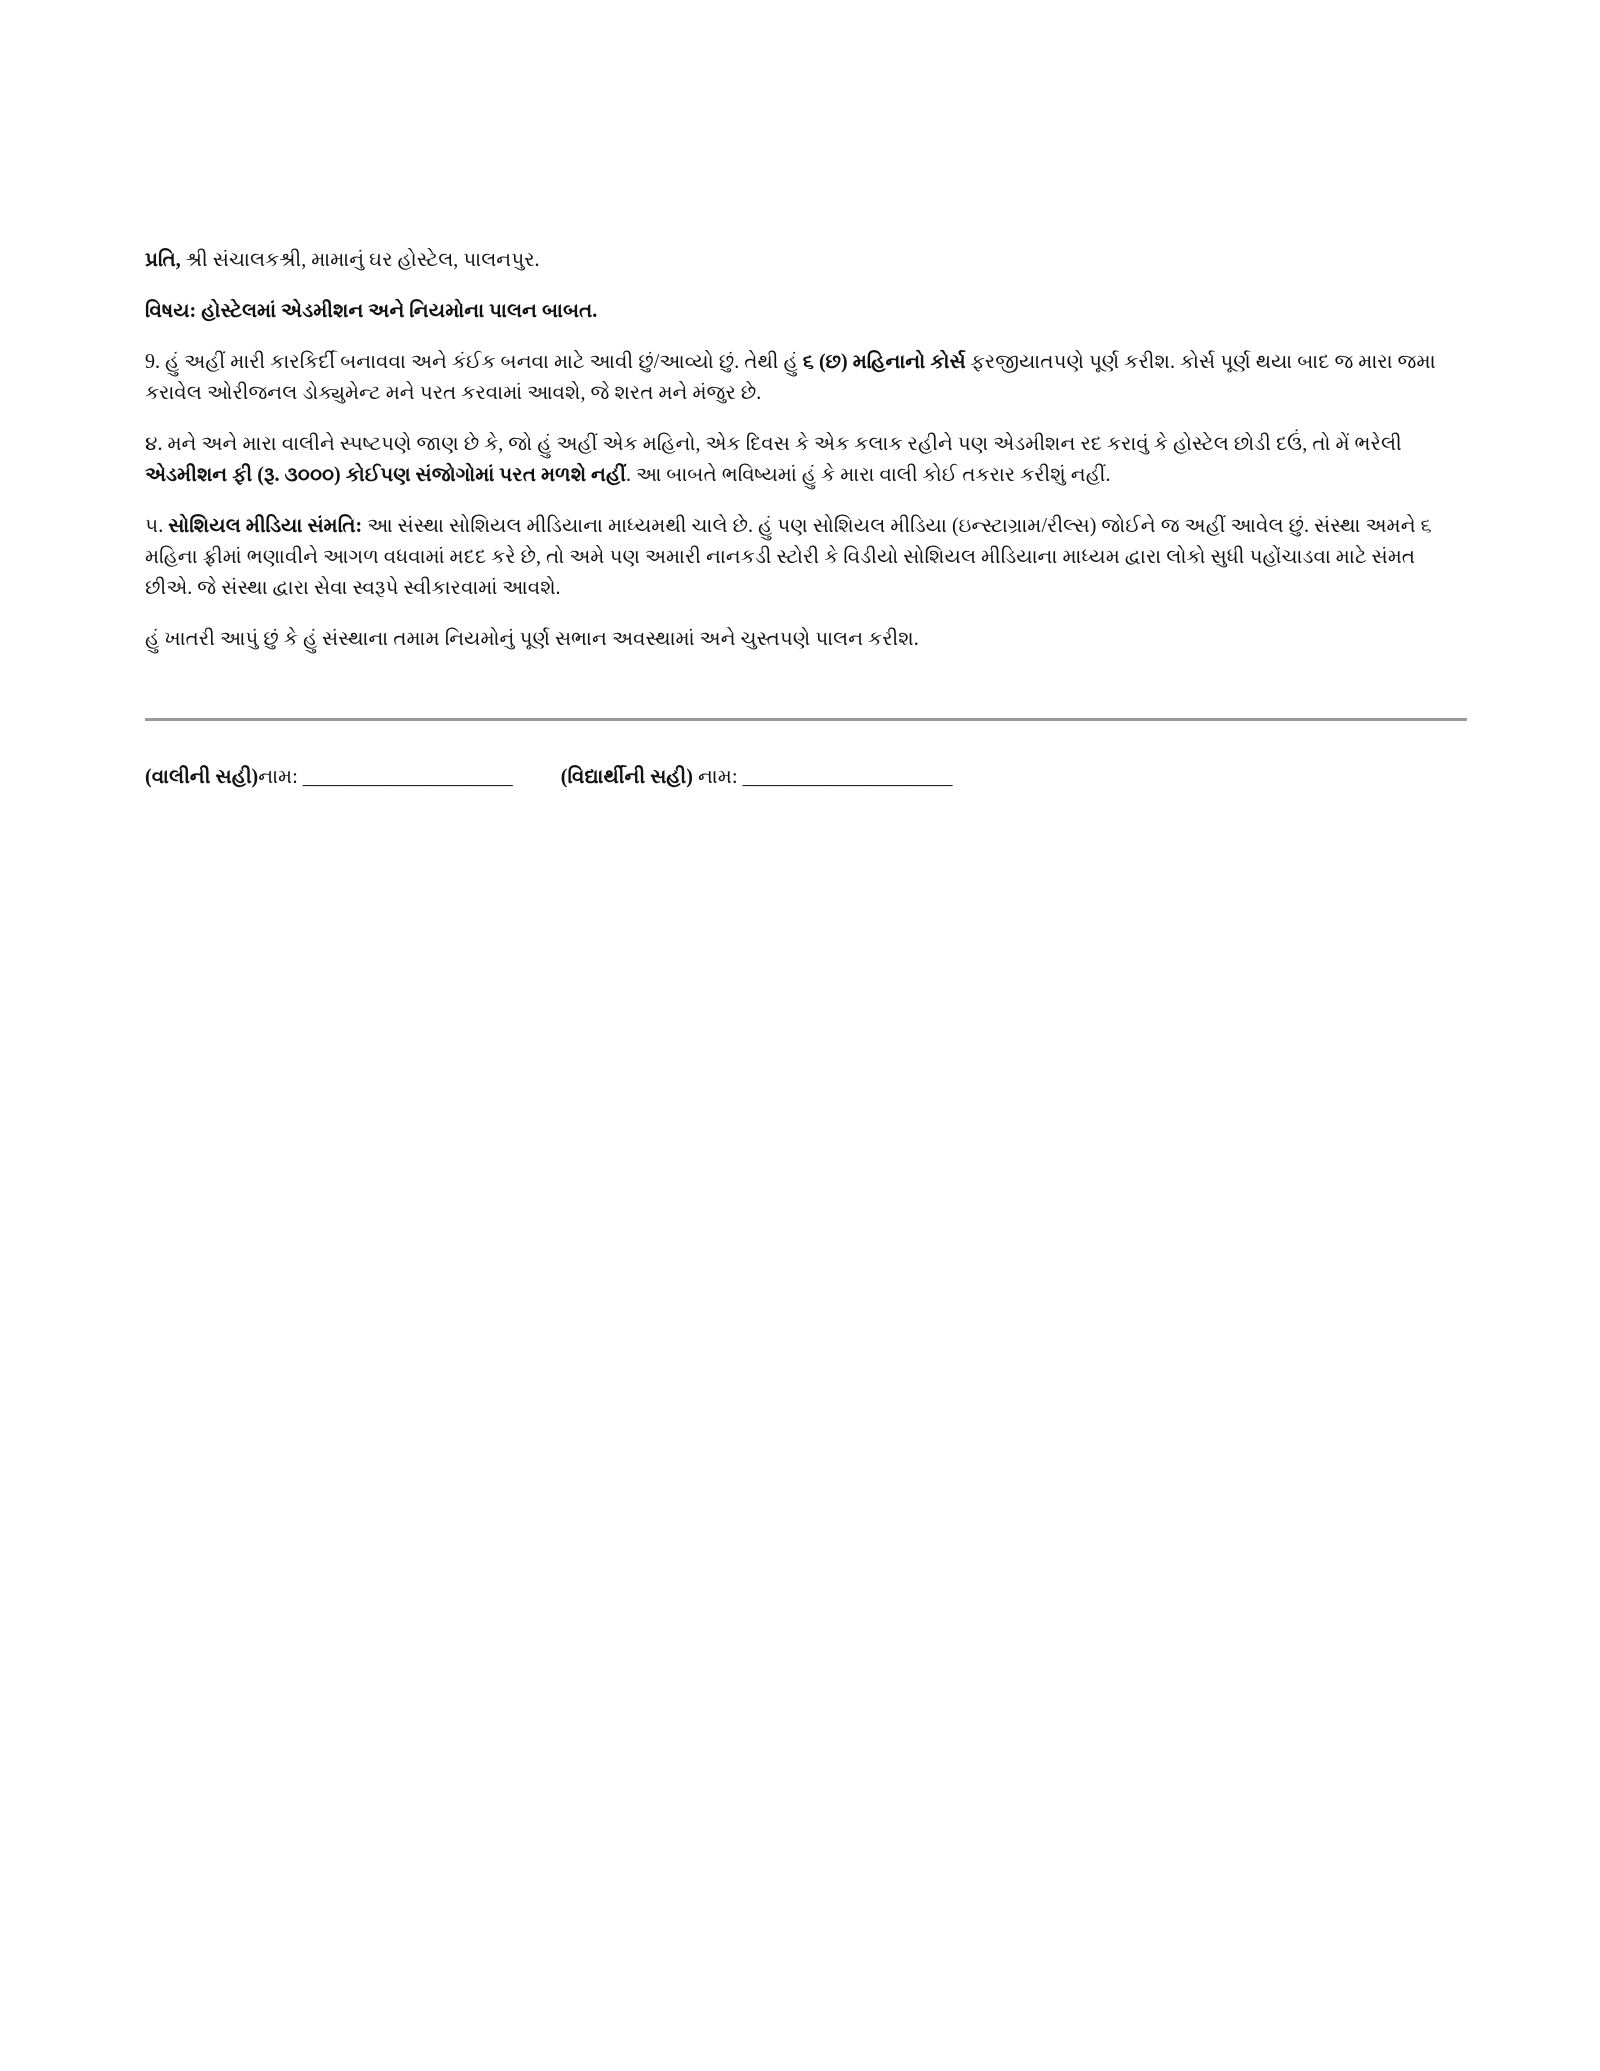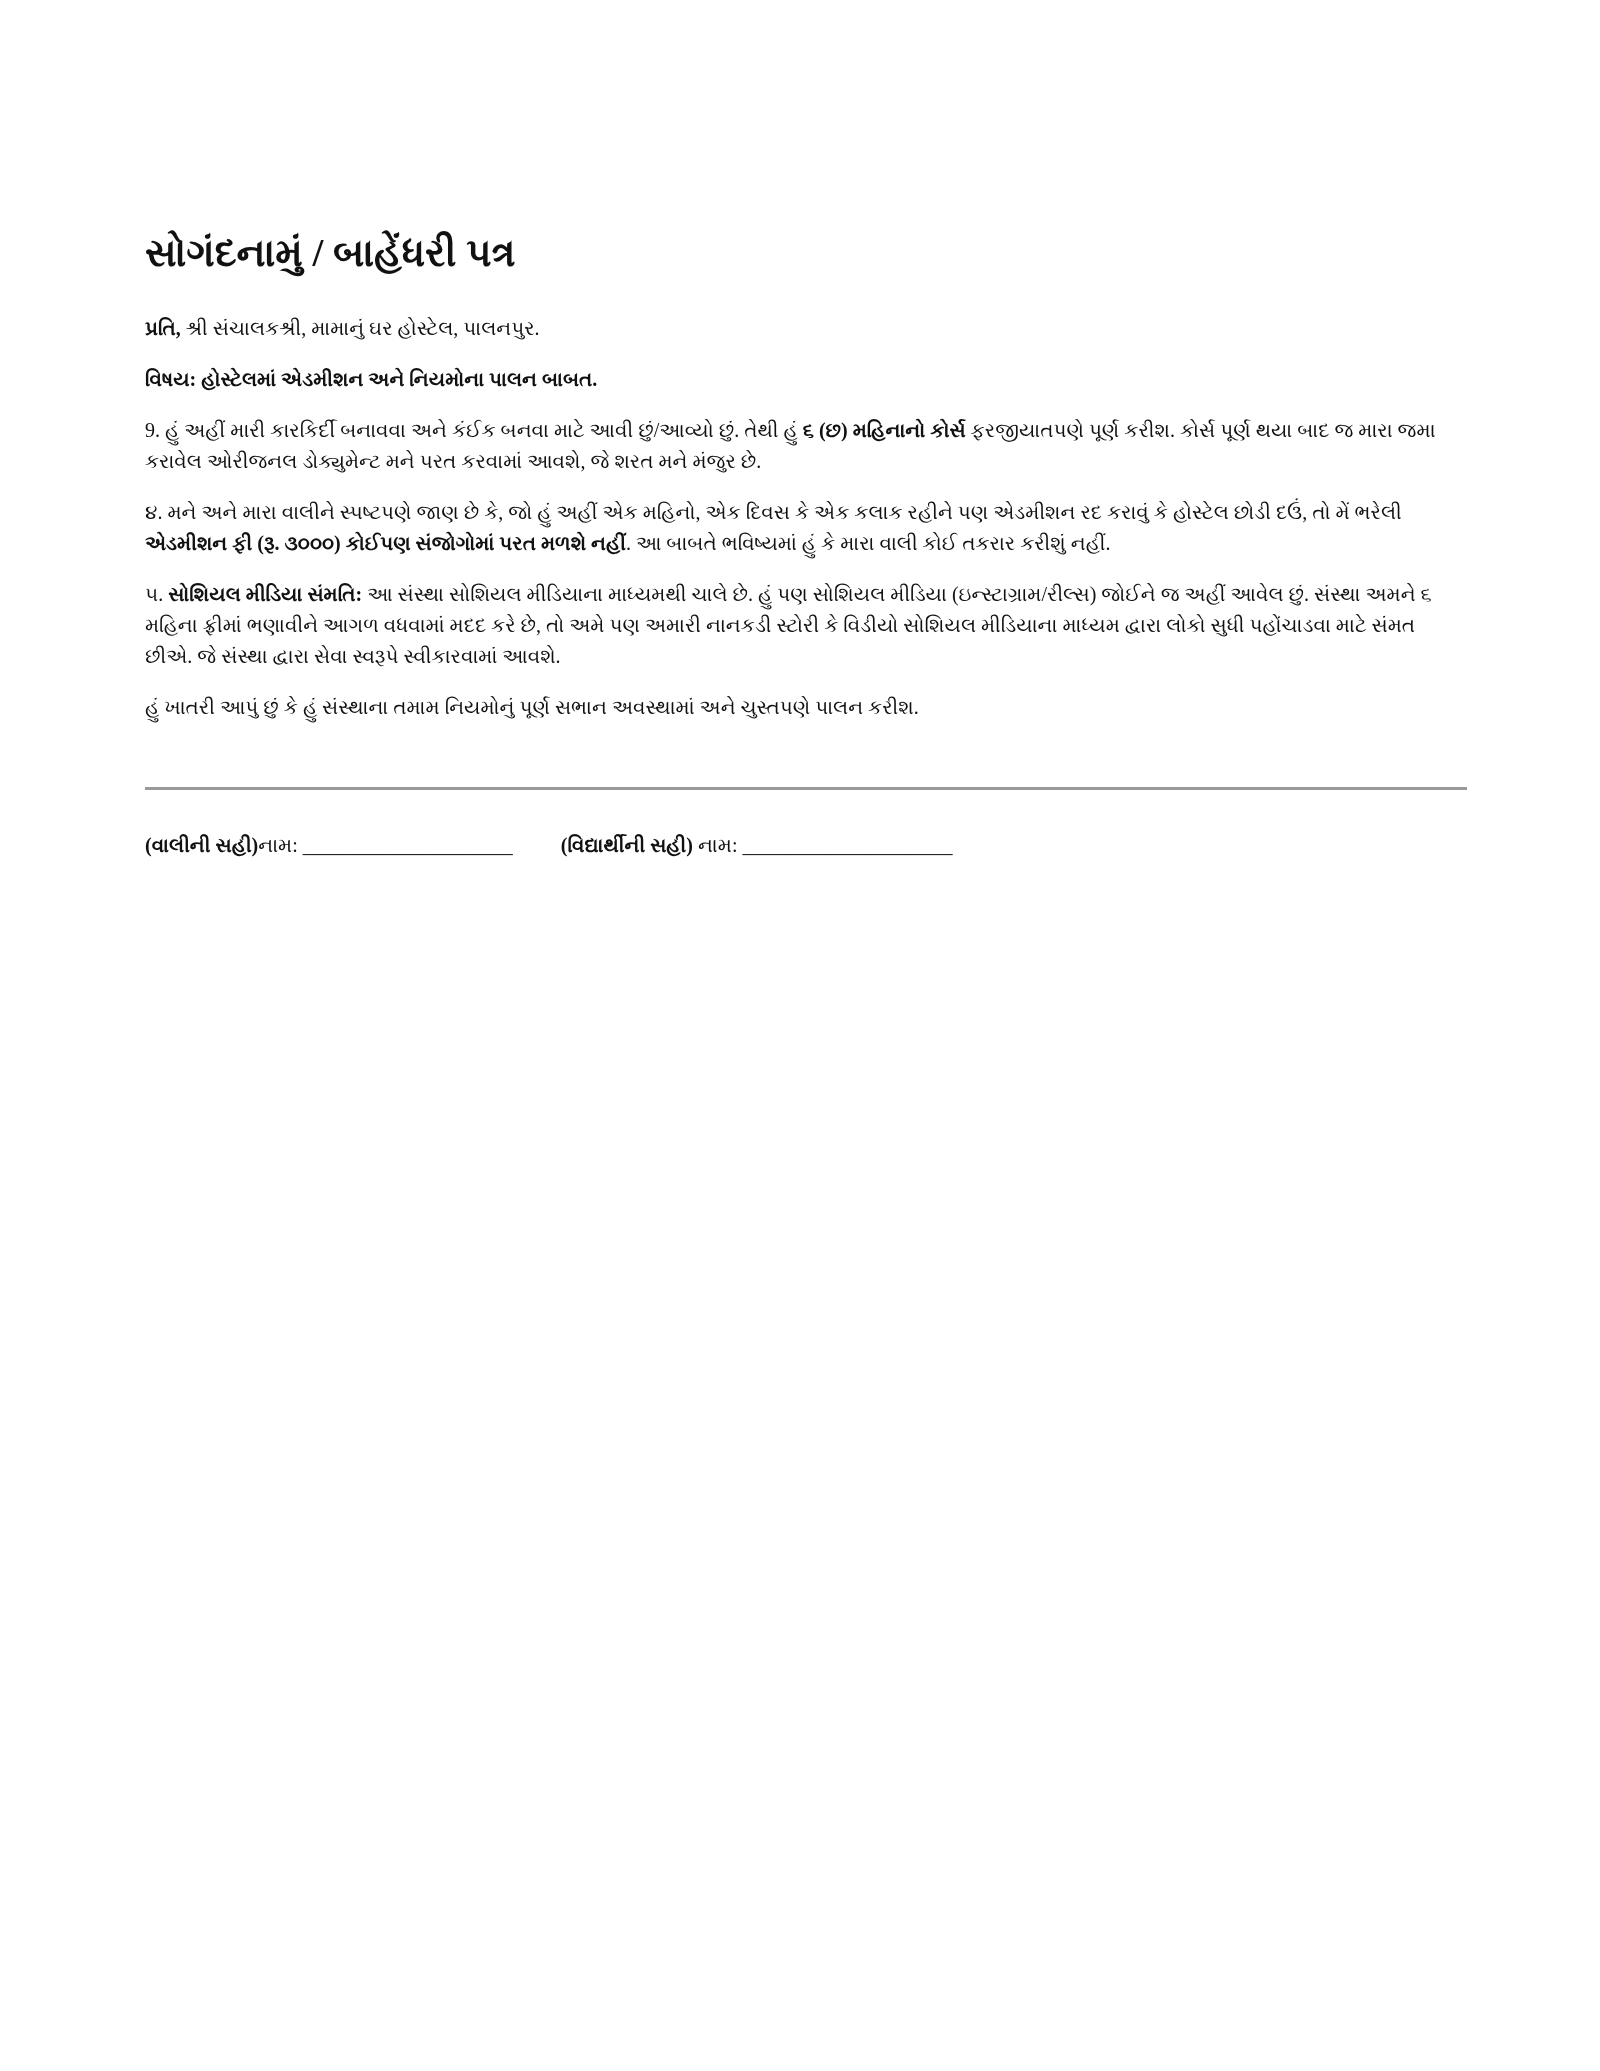--- a/index.html
+++ b/index.html
@@ -43,21 +43,20 @@
   }
   .sig-row .gap { display: inline-block; width: 48px; }
   .dp-row .gap { display: inline-block; width: 14px; }
 </style>
 </head>
 <body>
 
 <div class="page">
   <div class="content">
 
-    <h1 class="doc-title">સોગંદનામું / બાહેંધરી પત્ર</h1>
 
     <p class="doc-line"><span class="b">પ્રતિ,</span><span> શ્રી સંચાલકશ્રી, મામાનું ઘર હોસ્ટેલ, પાલનપુર.</span></p>
 
     <p class="doc-line b">વિષય: હોસ્ટેલમાં એડમીશન અને નિયમોના પાલન બાબત.</p>
 
 
 
     <p class="doc-line"><span>9. હું અહીં મારી કારકિર્દી બનાવવા અને કંઈક બનવા માટે આવી છું/આવ્યો છું. તેથી હું </span><span class="b">૬ (છ) મહિનાનો કોર્સ</span><span> ફરજીયાતપણે પૂર્ણ કરીશ. કોર્સ પૂર્ણ થયા બાદ જ મારા જમા કરાવેલ ઓરીજનલ ડોક્યુમેન્ટ મને પરત કરવામાં આવશે, જે શરત મને મંજુર છે.</span></p>
 
 

